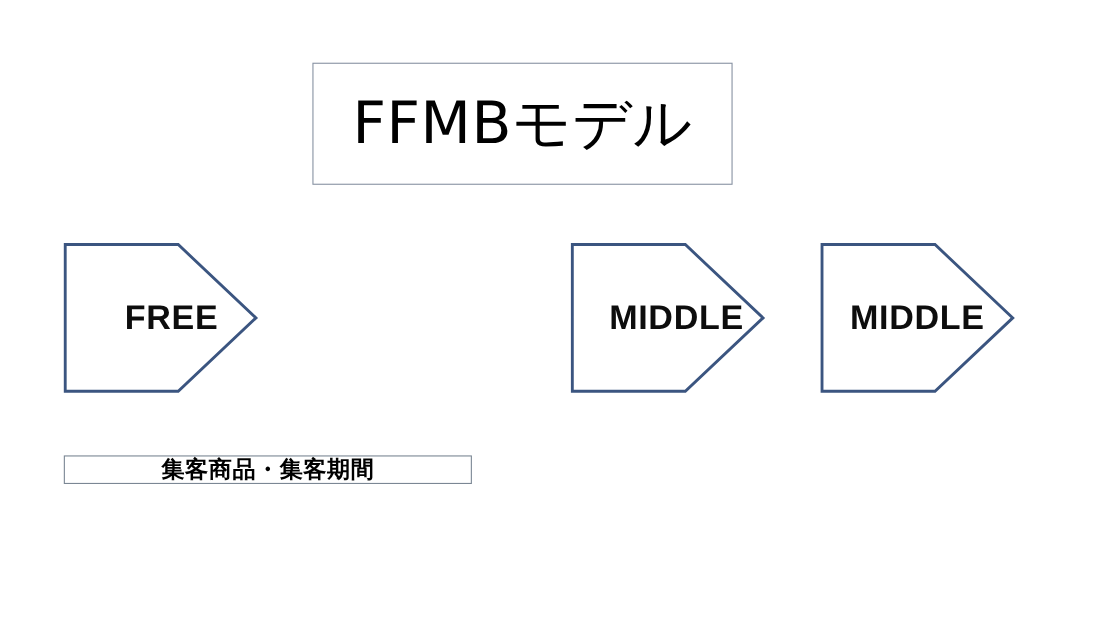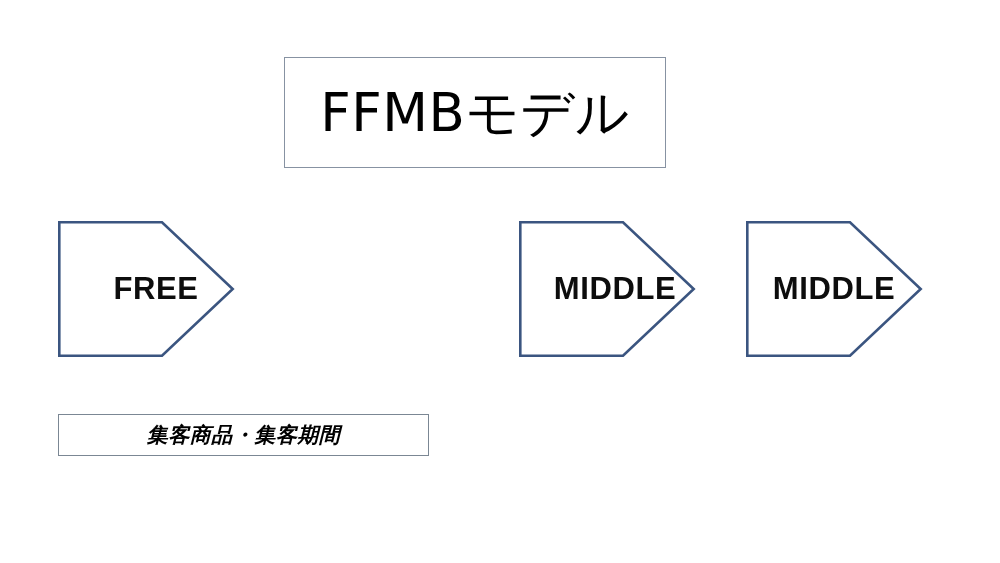--- a/index.html
+++ b/index.html
@@ -80,28 +80,27 @@
 
   .arrow-0 .arrow-label { left: 2px;  width: 160px; padding-left: 16px; }
   .arrow-1 .arrow-label { left: 2px;  width: 160px; }
   .arrow-2 .arrow-label { left: 13px;  width: 166px; }
   .arrow-3 .arrow-label { left: 0px;  width: 176px; }
 
   
   .caption-box {
     position: absolute;
     top: 414px;
-    height: 42px;
+    height: 26px;
     box-sizing: border-box;
     border: 1.6px solid #7b8794;
     background: #ffffff;
     display: flex;
     align-items: center;
     justify-content: center;
-    font-style: italic;
   }
   .caption-left  { left: 58px;  width: 371px; }
   .caption-right { left: 521px; width: 382px; }
   .caption-text {
     font-size: 21px;
     font-weight: 700;
     color: #000000;
     letter-spacing: 0.5px;
     white-space: nowrap;
     font-family: "DejaVu Sans", "Liberation Sans", sans-serif;

